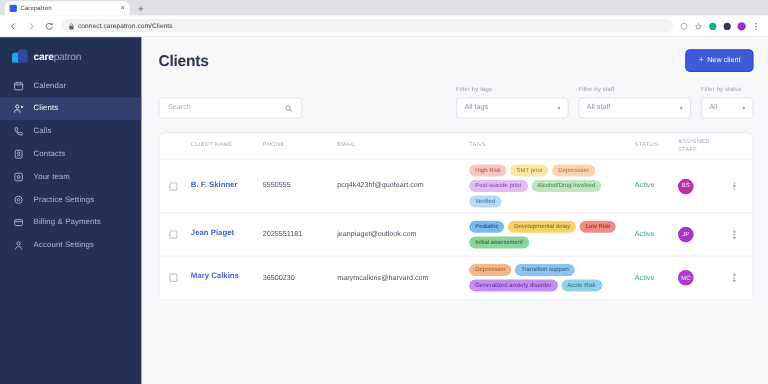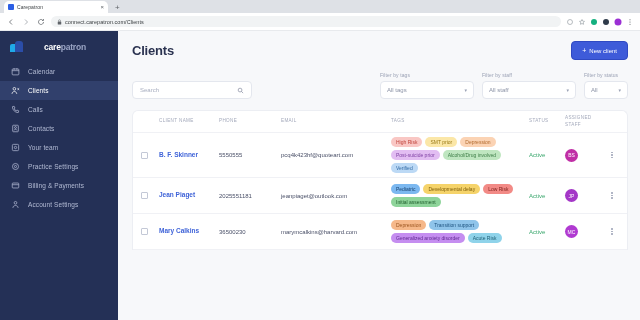--- a/index.html
+++ b/index.html
@@ -56,22 +56,22 @@
     display: flex; flex-direction: column; padding-top: 6px;
   }
   .logo-row { display: flex; align-items: center; gap: 4px; padding: 4px 0 10px 10px; }
   .logo-mark { width: 14px; height: 11px; position: relative; flex: 0 0 14px; }
   .logo-mark i {
     position: absolute; display: block; border-radius: 2px 2px 0 0;
   }
   .logo-mark i.a { left: 0; bottom: 0; width: 7px; height: 8px; background: #1fa9e8; }
   .logo-mark i.b { left: 5px; bottom: 0; width: 8px; height: 11px; background: #2b4da8; border-radius: 3px 3px 0 0; }
   .logo-text { font-size: 8.5px; color: #ffffff; letter-spacing: -.2px; }
-  .logo-text b { font-weight: bold; margin-left: 16px; }
-  .logo-text span { color: #9aa4c4; font-weight: bold; text-align: center; }
+  .logo-text b { font-weight: bold; }
+  .logo-text span { color: #9aa4c4; font-weight: normal; text-align: center; }
 
   .nav-item {
     display: flex; align-items: center; gap: 8px;
     height: 19px; padding-left: 11px; color: #b3bbd4; font-size: 6.5px;
     letter-spacing: .1px; cursor: pointer;
   }
   .nav-item.active { background: #31406c; color: #ffffff; }
   .nav-ico { width: 9px; height: 9px; flex: 0 0 9px; display: flex; align-items: center; justify-content: center; }
   .nav-ico svg { width: 9px; height: 9px; display: block; }
 

